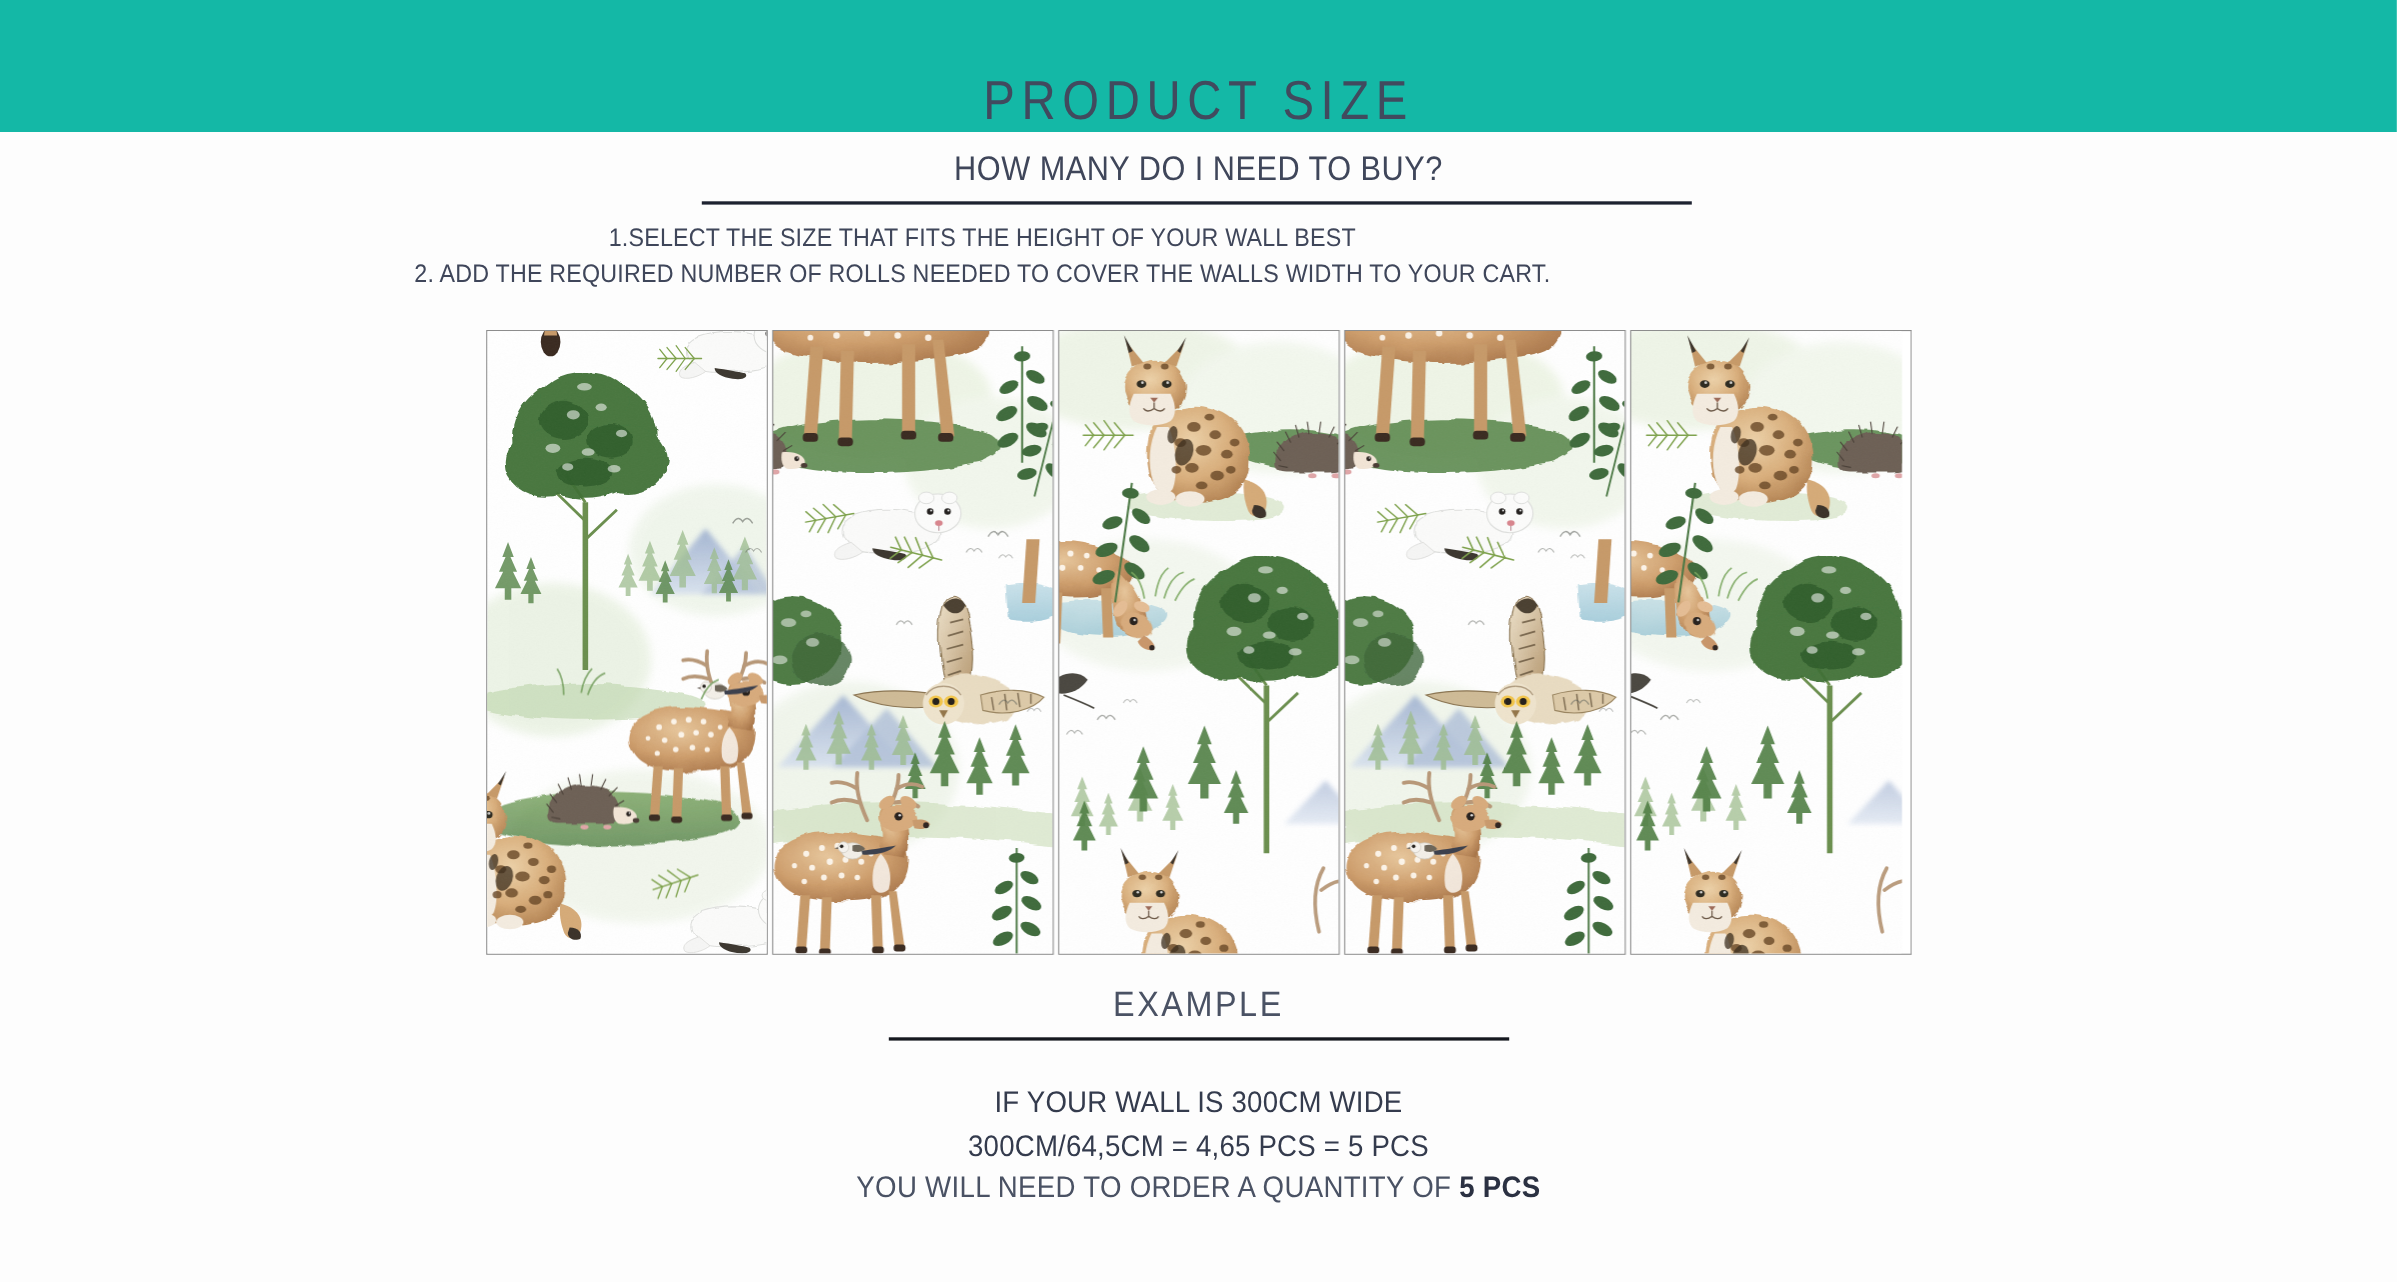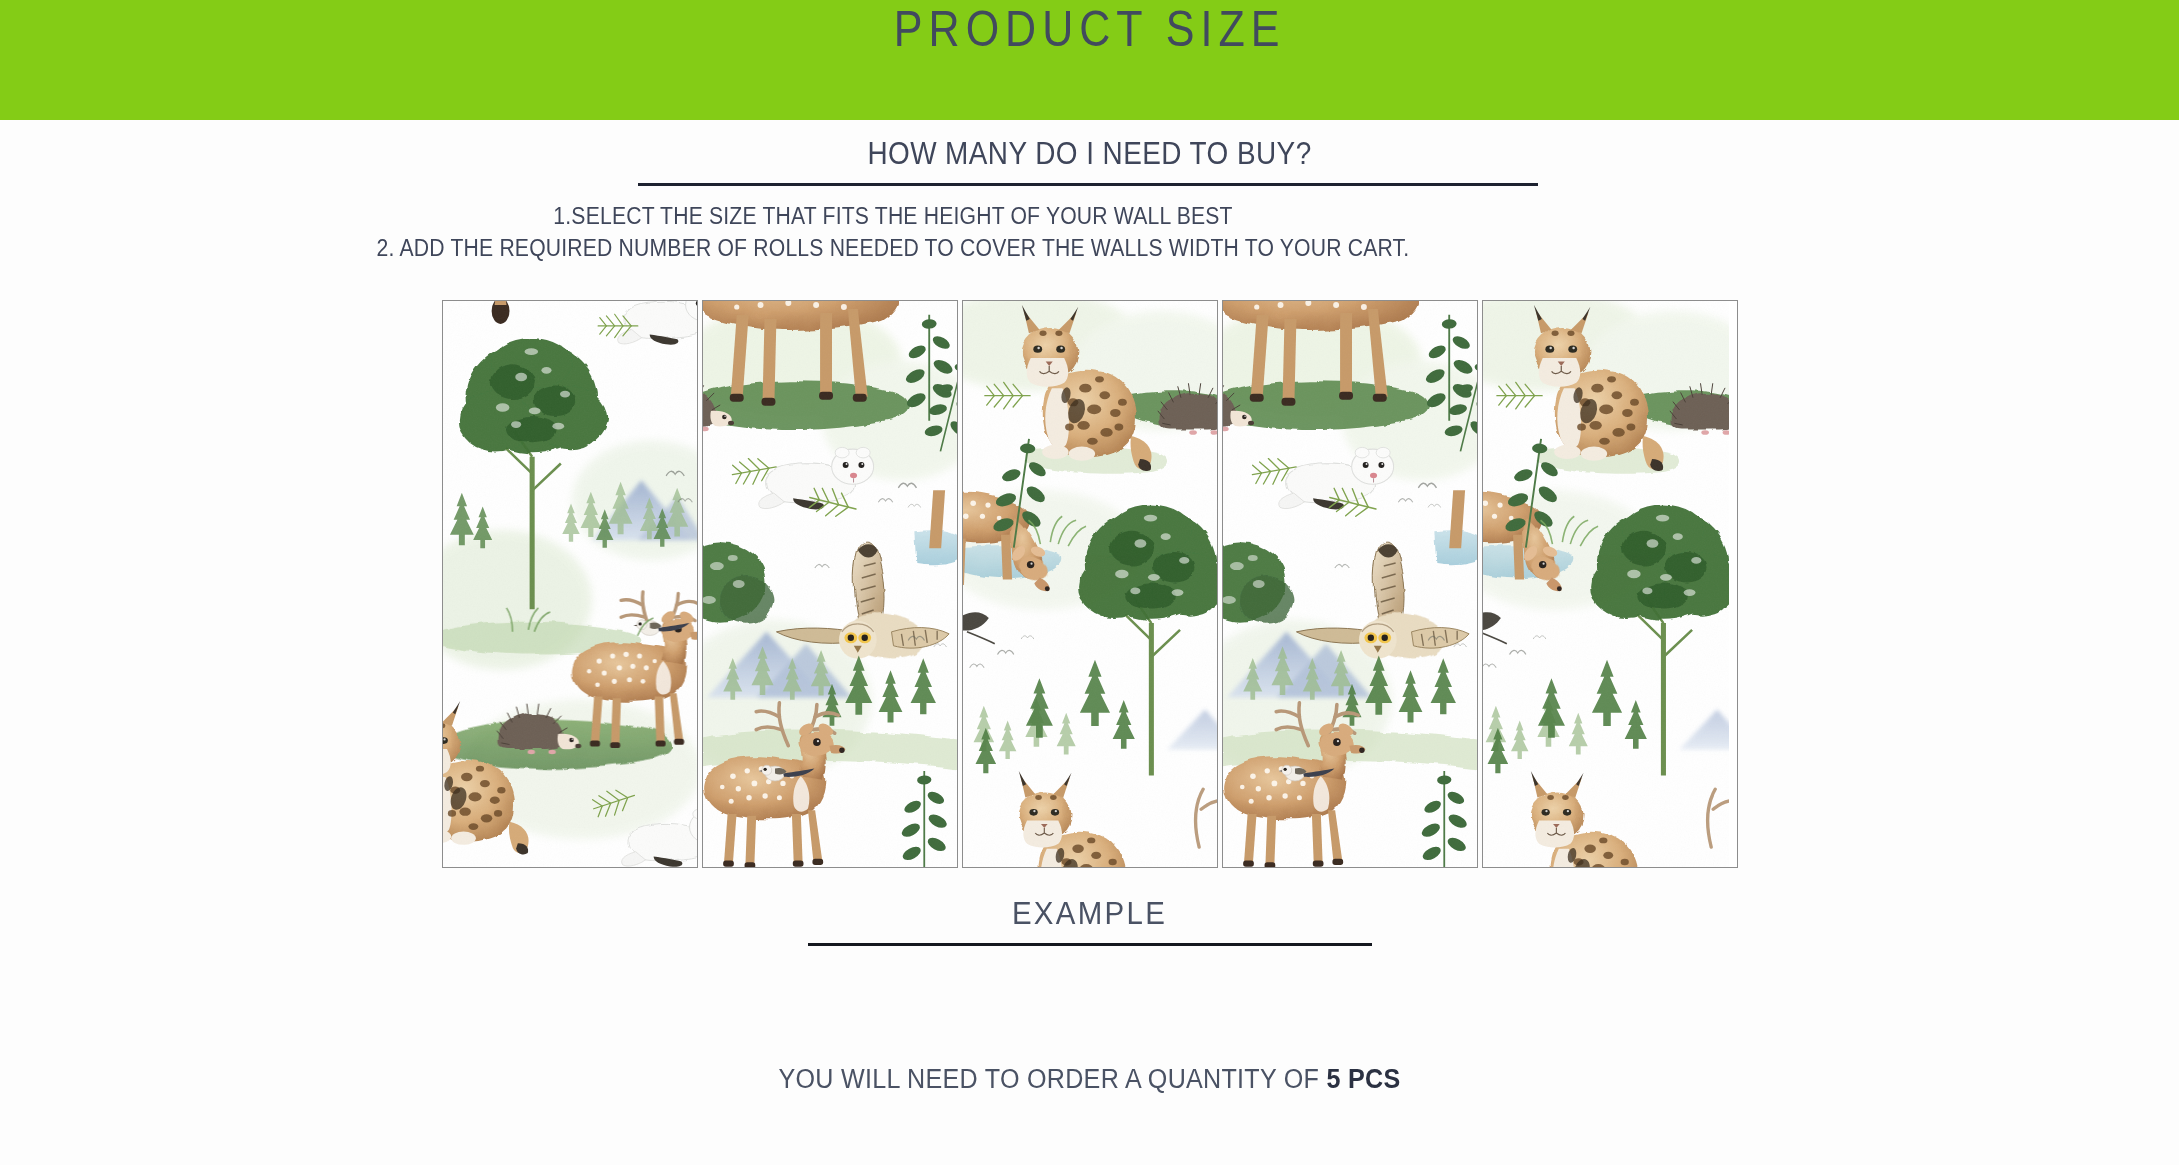--- a/index.html
+++ b/index.html
@@ -17,23 +17,23 @@
     width: 2179px;
     height: 1165px;
     background: #fdfdfd;
   }
 
   
   #header-band {
     position: absolute;
     left: 0; top: 0;
     width: 2179px; height: 120px;
-    background: #84cc16;
+    background: #14b8a6;
     display: flex;
-    align-items: flex-start;
+    align-items: flex-end;
     justify-content: center;
   }
 
   #page-title {
     font-size: 50px;
     font-weight: 300;
     letter-spacing: 7px;
     color: #414a5e;
     font-family: "Liberation Sans", sans-serif;
     transform: scaleX(0.86);
@@ -801,18 +801,22 @@
       <svg viewBox="0 0 256 568" preserveAspectRatio="none">
         <use href="#tileC" x="-8" y="0" width="256" height="568"></use>
       </svg>
     </div>
 
   </div>
 
   <div id="example-heading">EXAMPLE</div>
   <div id="example-divider"></div>
 
+  <div id="example-body">
+    <div class="ex-line-strong">IF YOUR WALL IS 300CM WIDE</div>
+    <div class="ex-line-strong">300CM/64,5CM = 4,65 PCS = 5 PCS</div>
+  </div>
 
   <div id="example-conclusion">
     <span>YOU WILL NEED TO ORDER A QUANTITY OF </span><span class="qty">5 PCS</span>
   </div>
 
 </div>
 
 </body></html>

